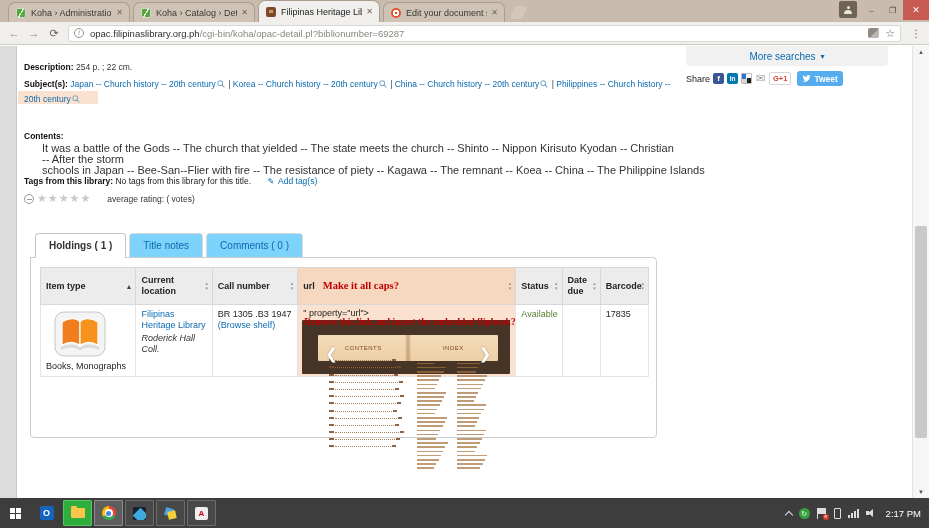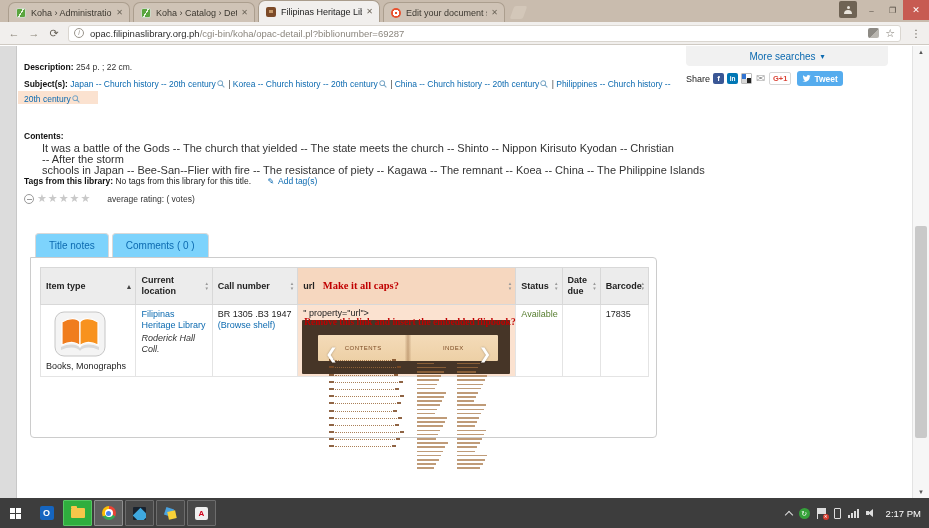--- a/index.html
+++ b/index.html
@@ -286,20 +286,21 @@
       <span class="tweet">
         <svg width="9" height="9" viewBox="0 0 24 24">
             <path fill="#fff" d="M23.44 4.83c-.8.37-1.66.62-2.56.73a4.5 4.5 0 0 0 1.97-2.48 8.9 8.9 0 0 1-2.85 1.09 4.48 4.48 0 0 0-7.64 4.08A12.7 12.7 0 0 1 3.14 3.6a4.48 4.48 0 0 0 1.39 5.98 4.4 4.4 0 0 1-2.03-.56v.06a4.48 4.48 0 0 0 3.59 4.39c-.66.18-1.36.2-2.02.08a4.48 4.48 0 0 0 4.18 3.11A8.98 8.98 0 0 1 1 18.5a12.67 12.67 0 0 0 6.86 2.01c8.23 0 12.73-6.82 12.73-12.73l-.01-.58a9 9 0 0 0 2.23-2.31z"></path>
           </svg>
         <span>Tweet</span>
       </span>
     </div>
 
     <div class="holdings">
       <div class="htabs">
+          <div class="htab active">Holdings ( 1 )</div>
           <div class="htab">Title notes</div>
           <div class="htab">Comments ( 0 )</div>
         </div>
       <div class="hold-box">
         <table class="holdings-tbl">
           <colgroup>
             <col style="width:95px">
               <col style="width:76px">
               <col style="width:85px">
             <col style="width:217px">

